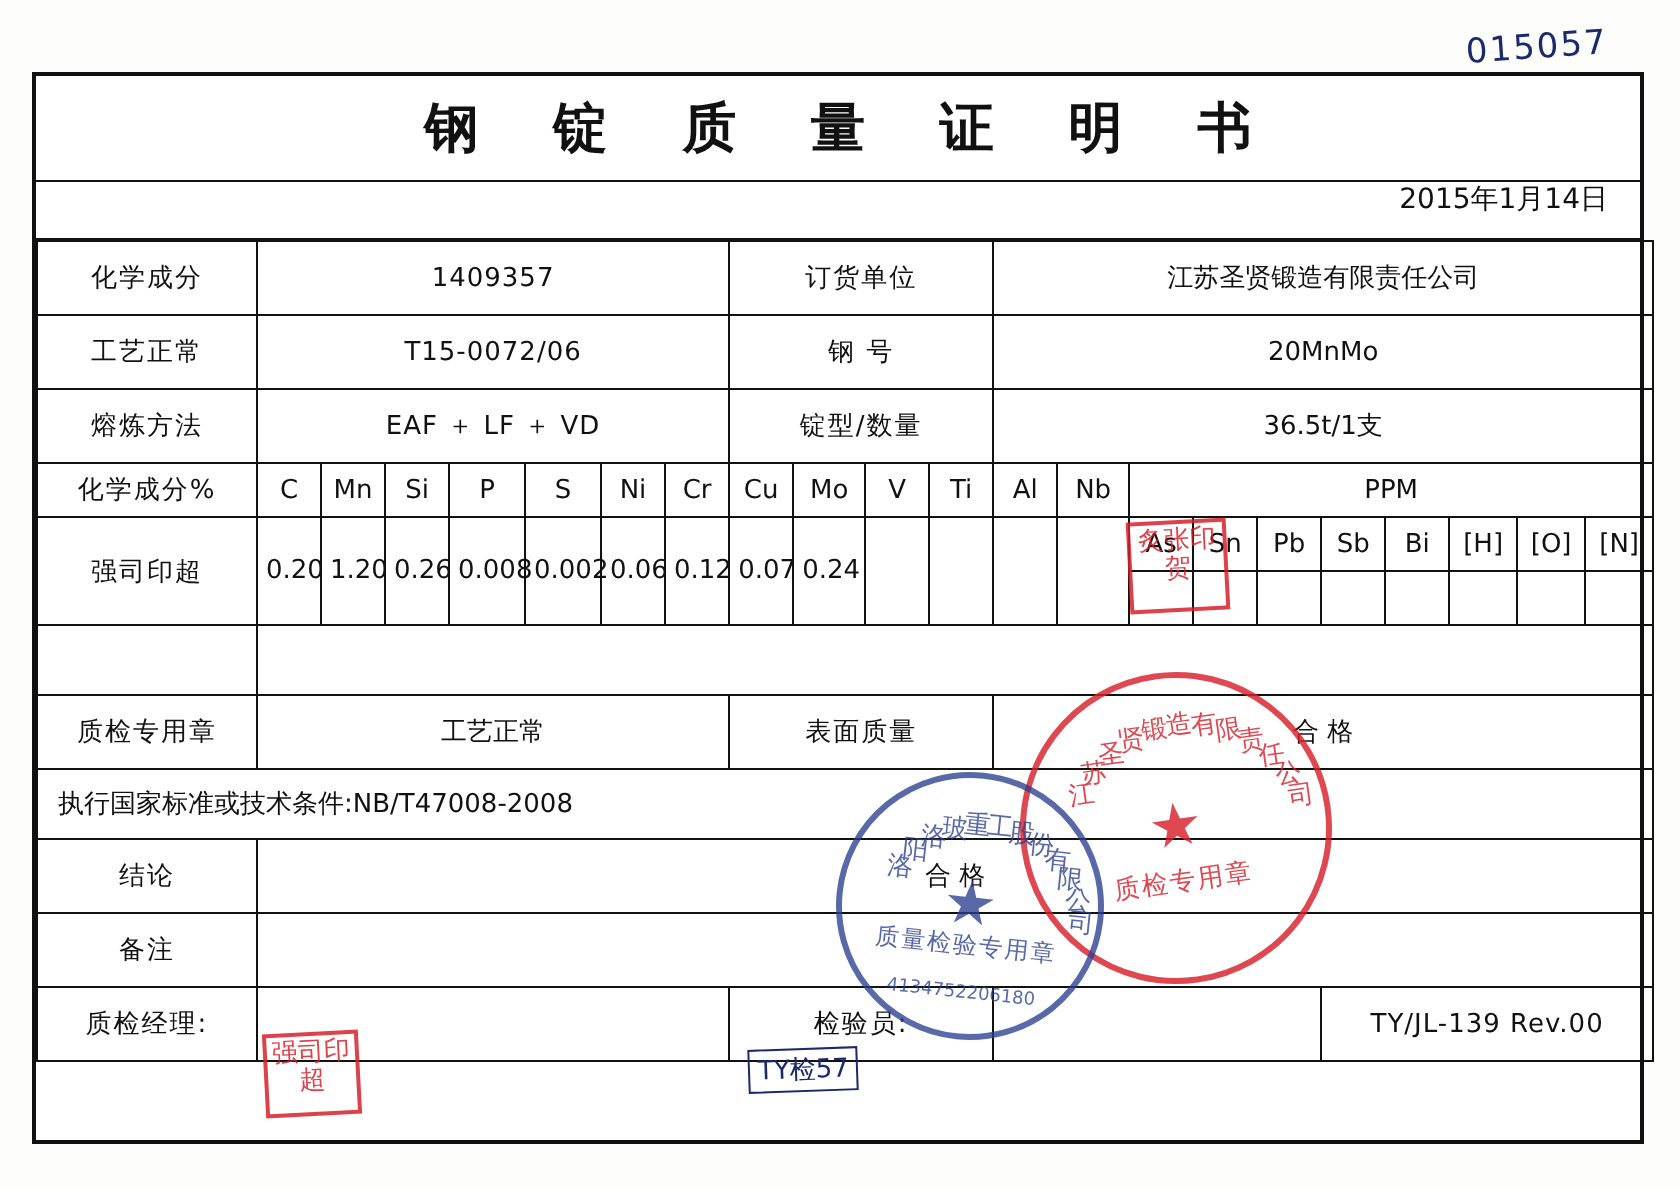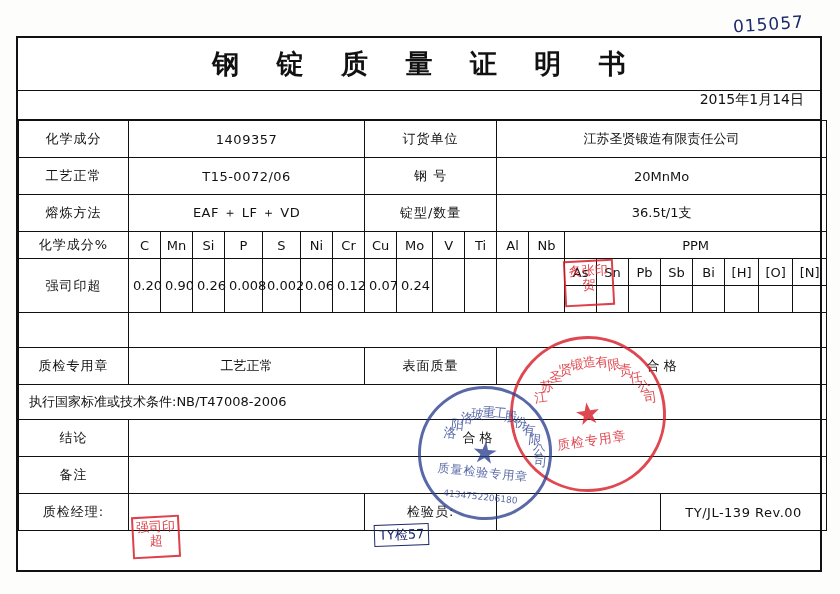--- a/index.html
+++ b/index.html
@@ -275,21 +275,21 @@
         <td>V</td>
         <td>Ti</td>
         <td>Al</td>
         <td>Nb</td>
         <td class="ppm-label" colspan="8">PPM</td>
       </tr>
 
       <tr class="elem-head">
         <td rowspan="2" class="lbl">强司印超</td>
         <td rowspan="2">0.20</td>
-        <td rowspan="2">0.90</td>
+        <td rowspan="2">1.20</td>
         <td rowspan="2">0.26</td>
         <td rowspan="2">0.008</td>
         <td rowspan="2">0.002</td>
         <td rowspan="2">0.06</td>
         <td rowspan="2">0.12</td>
         <td rowspan="2">0.07</td>
         <td rowspan="2">0.24</td>
         <td rowspan="2"></td>
         <td rowspan="2"></td>
         <td rowspan="2"></td>
@@ -321,21 +321,21 @@
       </tr>
 
       <tr class="row-h36">
         <td class="lbl">质检专用章</td>
         <td colspan="7">工艺正常</td>
         <td class="lbl" colspan="4">表面质量</td>
         <td colspan="10">合  格</td>
       </tr>
 
       <tr class="row-h34">
-        <td class="left-pad" colspan="22">执行国家标准或技术条件:NB/T47008-2006</td>
+        <td class="left-pad" colspan="22">执行国家标准或技术条件:NB/T47008-2008</td>
       </tr>
 
       <tr class="row-h36">
         <td class="lbl">结论</td>
         <td colspan="21">合  格</td>
       </tr>
 
       <tr class="row-h36">
         <td class="lbl">备注</td>
         <td colspan="21"></td>

